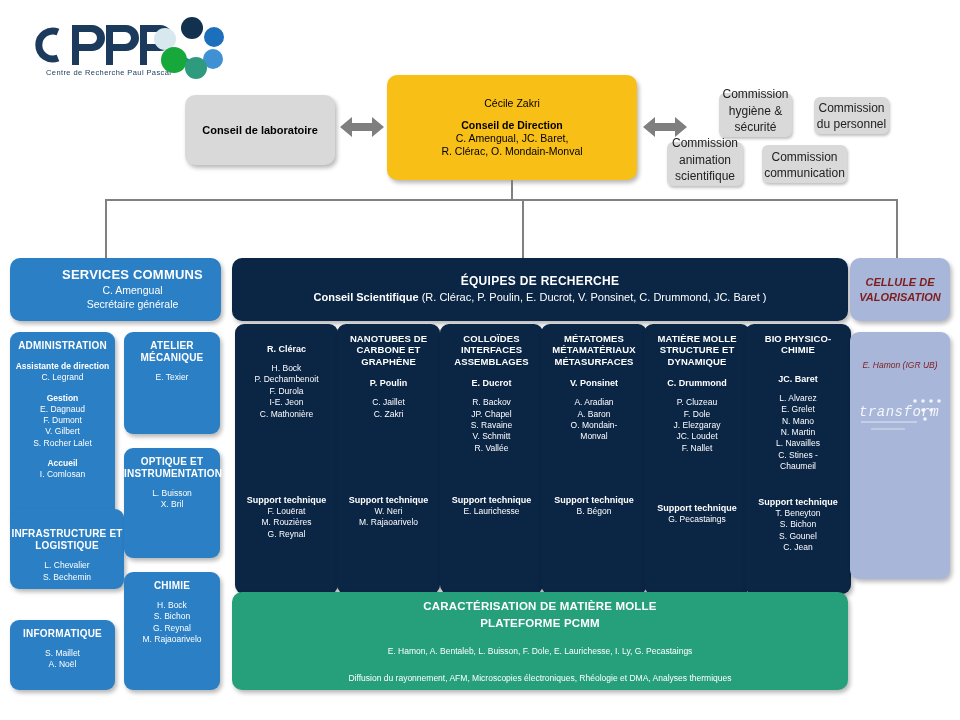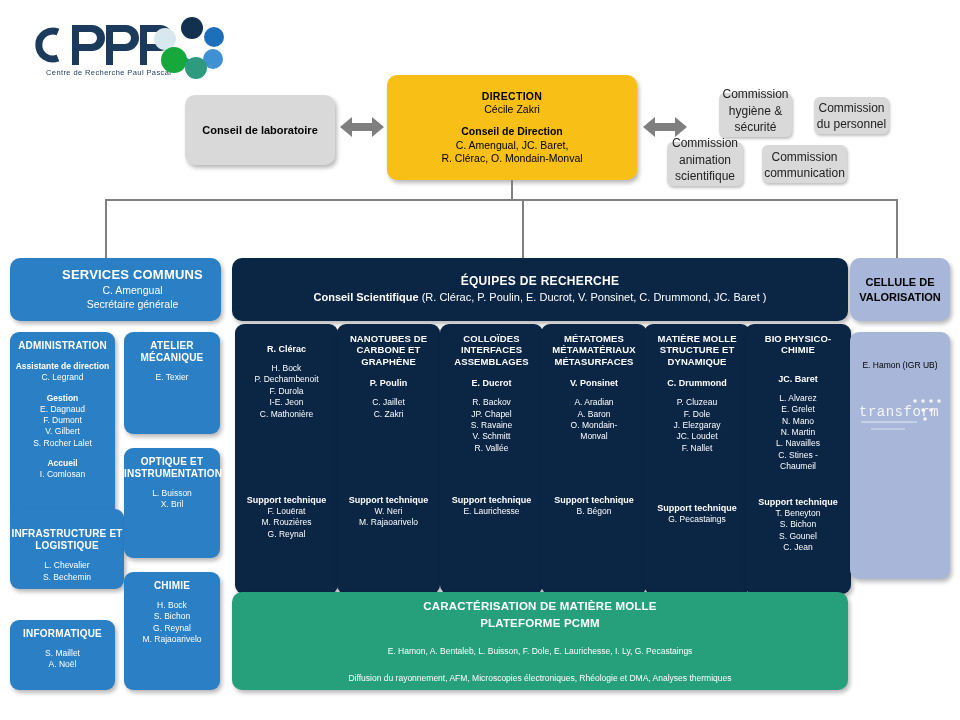--- a/index.html
+++ b/index.html
@@ -20,21 +20,21 @@
   .box{
     border-radius:10px;
     display:flex;flex-direction:column;align-items:center;
     text-align:center;
     box-shadow:2px 3px 4px rgba(0,0,0,.28);
   }
   .grey{background:#d9d9d9;color:#000;}
   .yellow{background:#f8bf16;color:#000;}
   .blue{background:#2b7fc4;color:#fff;padding-left:34px;}
   .navy{background:#0b2545;color:#fff;}
-  .lav{background:#a7b6d9;color:#000000;}
+  .lav{background:#a7b6d9;color:#7f1d1d;font-style:italic;}
   .green{background:#26a07a;color:#fff;}
   .ctr{width:100%;}
 
   
   #conseil-lab{
     left:185px;top:95px;width:150px;height:70px;
     justify-content:center;font-size:11px;font-weight:bold;
   }
 
   
@@ -161,21 +161,20 @@
 
   <div id="conseil-lab" class="abs box grey">
     <span class="ctr">Conseil de laboratoire</span>
   </div>
 
   <svg class="arrow" style="left:340px;top:114px;" width="44" height="26" viewBox="0 0 44 26">
     <path d="M0 13 L12 3 L12 9 L32 9 L32 3 L44 13 L32 23 L32 17 L12 17 L12 23 Z" fill="#7f7f7f"></path>
   </svg>
 
   <div id="direction" class="abs box yellow">
-    <span class="ctr d-title">DIRECTION</span>
     <span class="ctr d-name">Cécile Zakri</span>
     <span class="ctr d-sub">Conseil de Direction</span>
     <span class="ctr d-mem">C. Amengual, JC. Baret,</span>
     <span class="ctr d-mem">R. Clérac, O. Mondain-Monval</span>
   </div>
 
   <svg class="arrow" style="left:643px;top:114px;" width="44" height="26" viewBox="0 0 44 26">
     <path d="M0 13 L12 3 L12 9 L32 9 L32 3 L44 13 L32 23 L32 17 L12 17 L12 23 Z" fill="#7f7f7f"></path>
   </svg>
 

